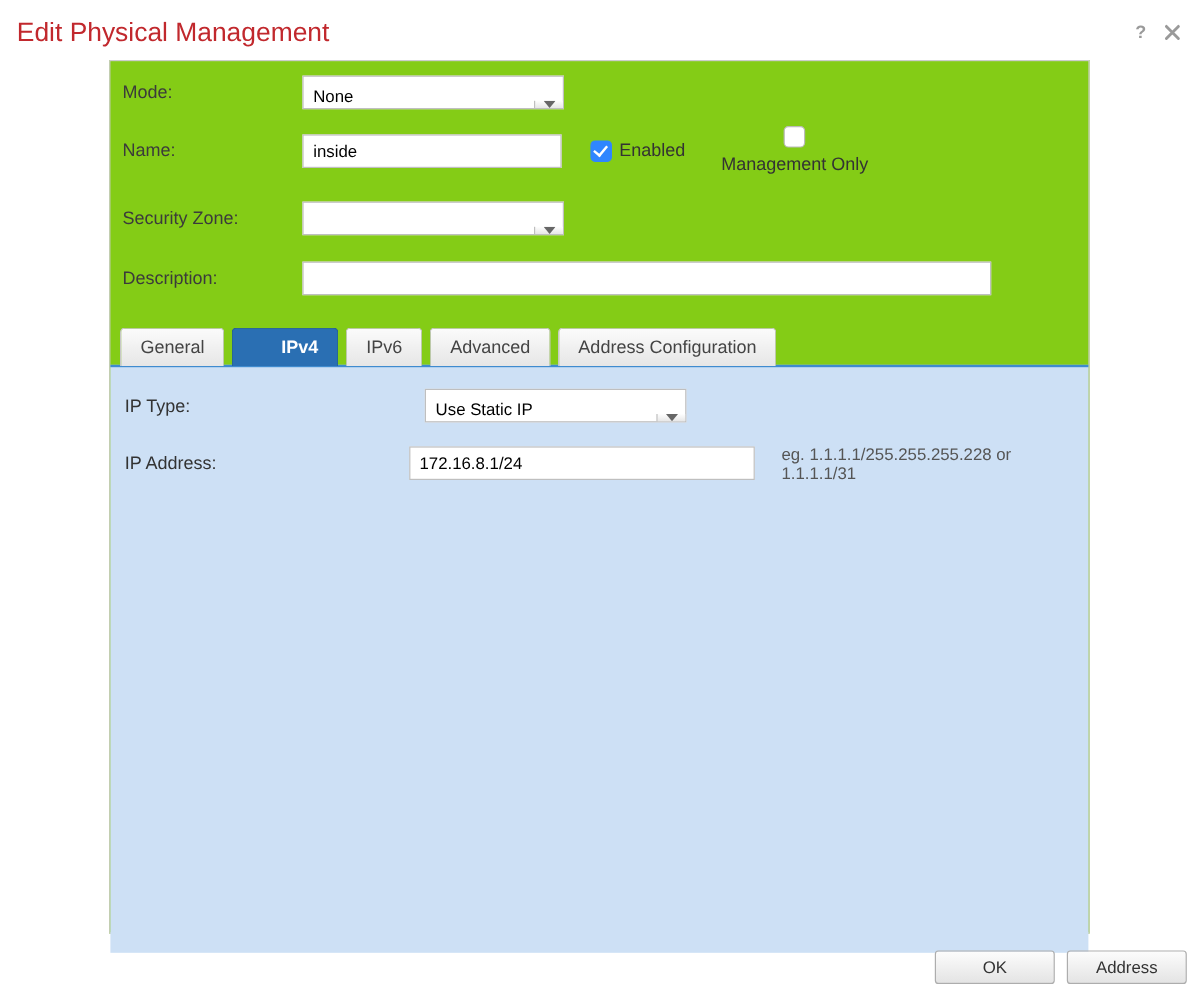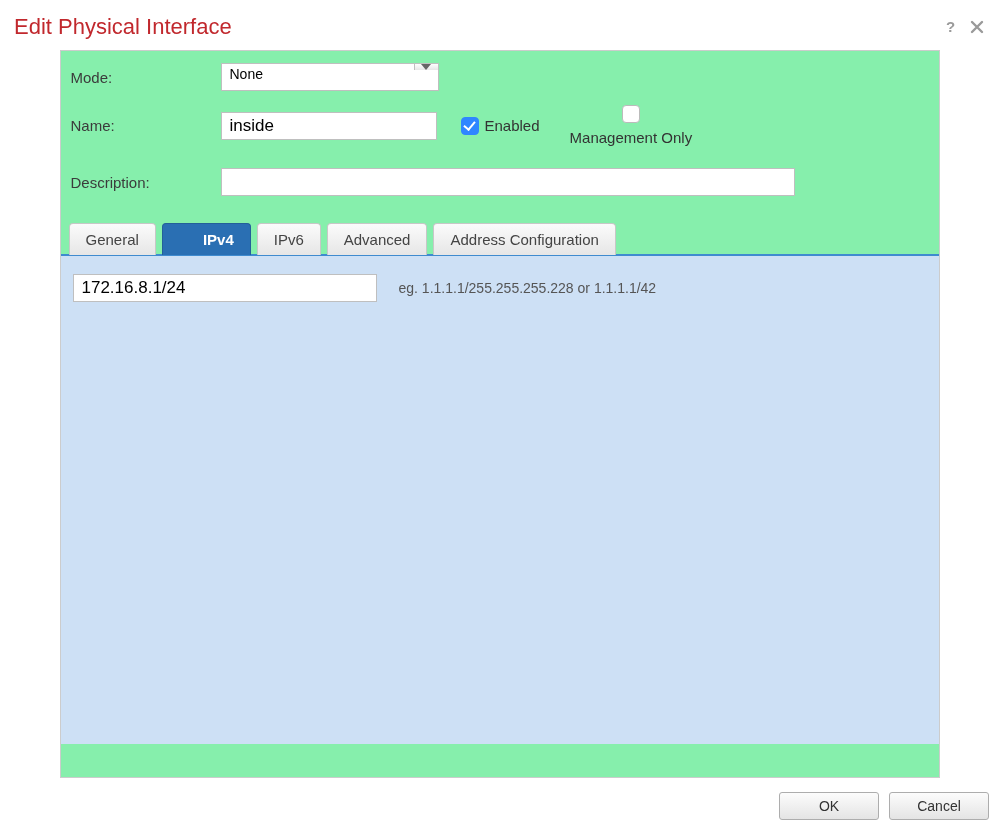--- a/index.html
+++ b/index.html
@@ -33,22 +33,22 @@
   .titlebar-actions {
     display: flex;
     gap: 10px;
     color: #9a9a9a;
   }
   .titlebar-actions span { cursor: pointer; }
   .help-icon svg, .close-icon svg { width: 16px; height: 16px; display:block; }
 
   .panel {
     border: 1px solid #ccc;
-    background: #86efac;
-    width: 880px;
+    background: #84cc16;
+    width: 817px;
     margin: 0 auto;
     height: 728px;
     position: relative;
   }
   .top-form {
     padding: 12px 10px 10px 10px;
   }
   .form-row {
     display: flex;
     align-items: center;
@@ -57,21 +57,21 @@
   .form-label {
     width: 150px;
     color: #3b3b3b;
     font-size: 15px;
   }
   .combo {
     display: inline-flex;
     height: 28px;
     border: 1px solid #bfbfbf;
     background: #fff;
-    align-items: flex-start;
+    align-items: flex-end;
   }
   .combo-text {
     border: none;
     outline: none;
     padding: 2px 8px;
     font-size: 14px;
     width: 192px;
     background: transparent;
   }
   .combo-arrow {
@@ -82,21 +82,21 @@
     align-items: center;
     justify-content: center;
     cursor: pointer;
   }
   .combo-arrow svg { width:10px; height:6px; }
   .textin {
     height: 28px;
     border: 1px solid #bfbfbf;
     background: #fff;
     padding: 2px 8px;
-    font-size: 17px;
+    font-size: 14px;
     outline: none;
   }
   .name-in { width: 216px; }
   .desc-in { width: 574px; }
   .check-wrap {
     display:inline-flex;
     align-items:center;
     gap:6px;
     margin-left: 24px;
     font-size:15px;
@@ -190,21 +190,21 @@
     font-size:14px;
     cursor:pointer;
     color:#333;
   }
 </style>
 </head>
 <body>
 
 <div class="dialog">
   <div class="titlebar">
-    <div class="title">Edit Physical Interface</div>
+    <div class="title">Edit Physical Management</div>
     <div class="titlebar-actions">
       <span class="help-icon">
         <svg viewBox="0 0 16 16">
             <text x="3" y="13" font-size="15" font-weight="bold" fill="#9a9a9a">?</text>
           </svg>
       </span>
       <span class="close-icon">
         <svg viewBox="0 0 16 16">
             <path d="M3 3 L13 13 M13 3 L3 13" stroke="#9a9a9a" stroke-width="2.4" stroke-linecap="round"></path>
           </svg>
@@ -233,40 +233,63 @@
         <label class="check-wrap">
           <span class="checkbox checked"></span>
           <span>Enabled</span>
         </label>
         <label class="check-wrap" style="margin-left:30px;flex-direction:column;">
           <span class="checkbox"></span>
           <span>Management Only</span>
         </label>
       </div>
 
+      <div class="form-row" style="margin-top:22px;">
+        <div class="form-label">Security Zone:</div>
+        <div class="combo">
+          <input class="combo-text" value="" style="">
+          <div class="combo-arrow">
+            <svg viewBox="0 0 10 6">
+                <path d="M0 0 L5 6 L10 0 Z" fill="#666"></path>
+              </svg>
+          </div>
+        </div>
+      </div>
 
       <div class="form-row" style="margin-top:22px; margin-bottom:16px;">
         <div class="form-label">Description:</div>
         <input class="textin desc-in" value="" style="">
       </div>
     </div>
 
     <div class="tabs">
       <div class="tab">General</div>
       <div class="tab active">IPv4</div>
       <div class="tab">IPv6</div>
       <div class="tab">Advanced</div>
       <div class="tab">Address Configuration</div>
     </div>
 
     <div class="tab-body">
       <div class="ipv4-row">
+        <div class="ipv4-label">IP Type:</div>
+        <div class="combo iptype-combo">
+          <input class="combo-text" value="Use Static IP" style="">
+          <div class="combo-arrow">
+            <svg viewBox="0 0 10 6">
+                <path d="M0 0 L5 6 L10 0 Z" fill="#666"></path>
+              </svg>
+          </div>
+        </div>
+      </div>
+      <div class="ipv4-row">
+        <div class="ipv4-label">IP Address:</div>
         <input class="textin ipaddr-in" value="172.16.8.1/24" style="">
-        <span class="hint">eg. 1.1.1.1/255.255.255.228 or 1.1.1.1/42</span>
+        <span class="hint">eg. 1.1.1.1/255.255.255.228 or 1.1.1.1/31</span>
       </div>
     </div>
   </div>
 
   <div class="footer">
     <button class="btn">OK</button>
-    <button class="btn">Cancel</button>
+    <button class="btn">Address</button>
   </div>
 </div>
 
 </body></html>

